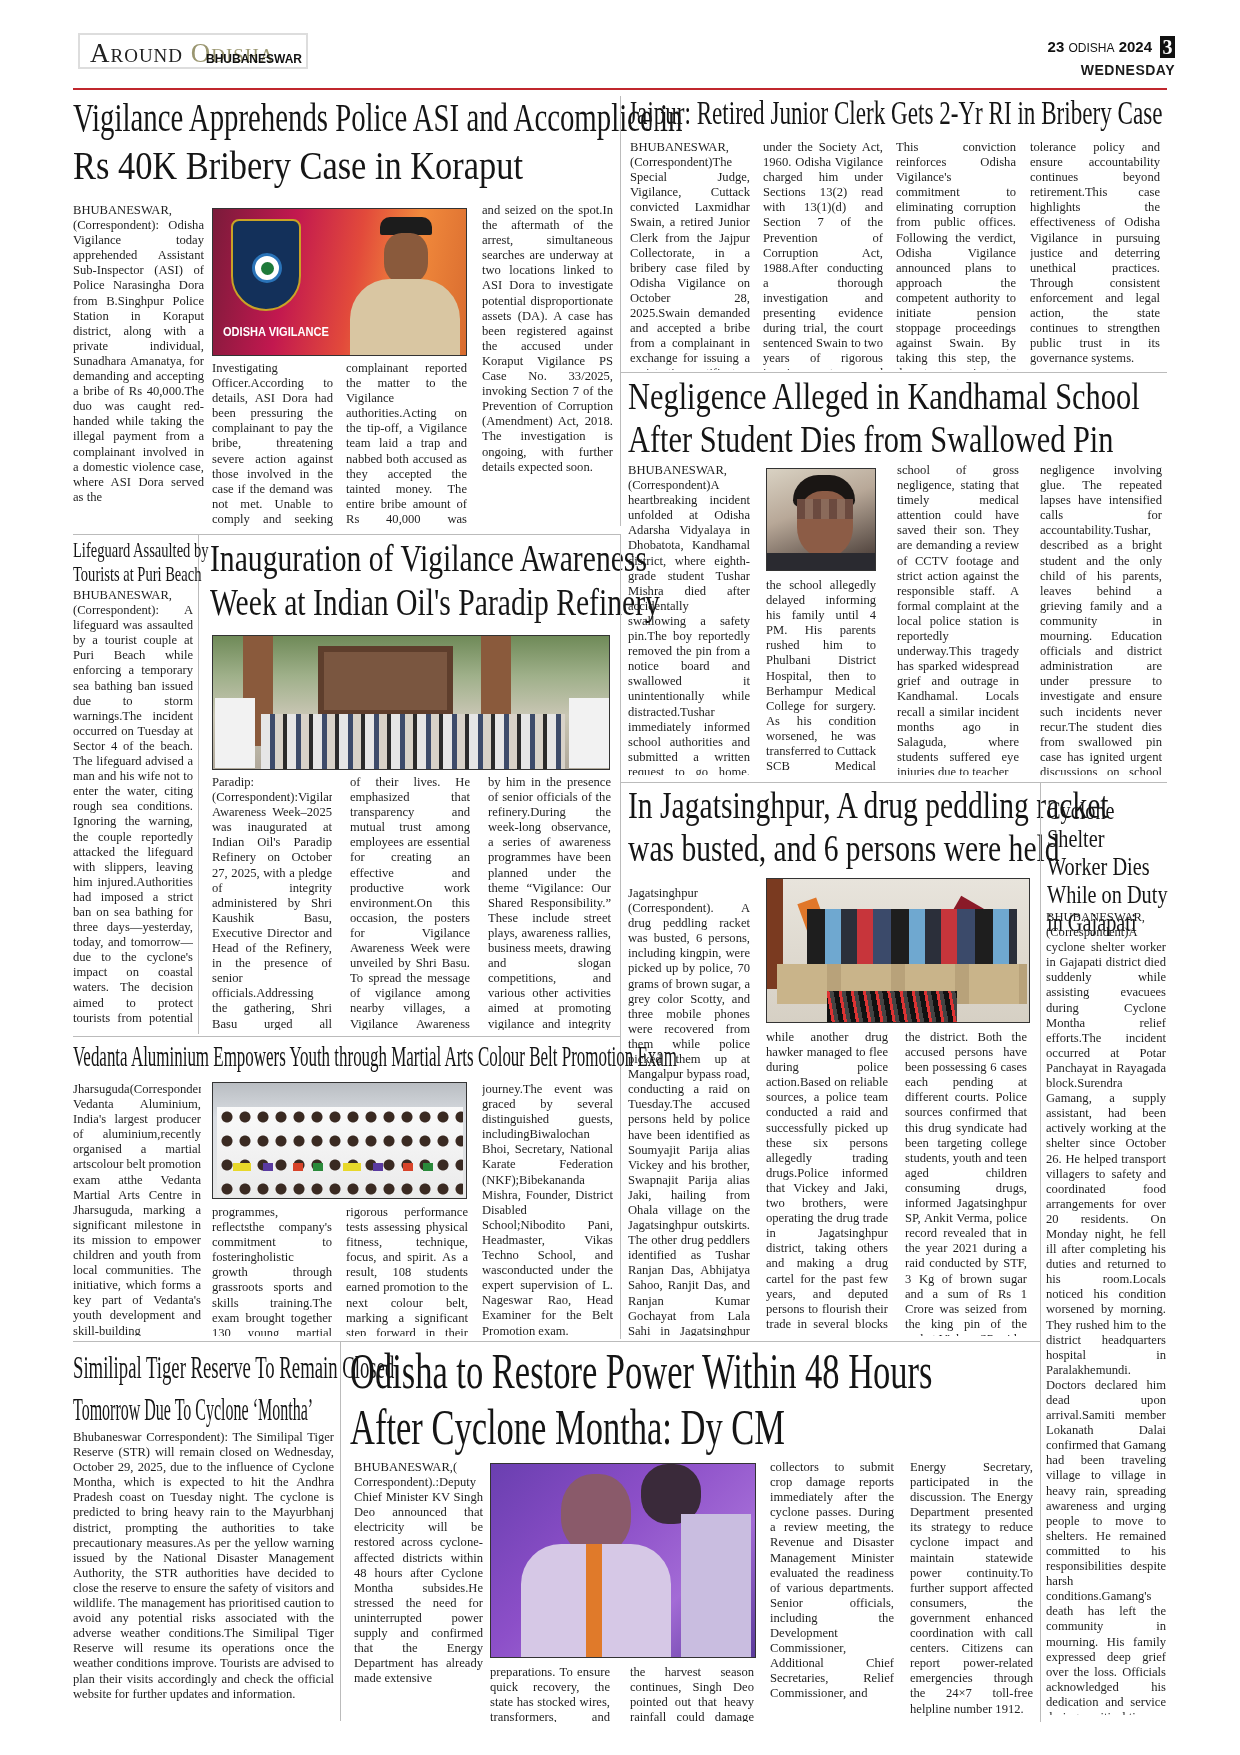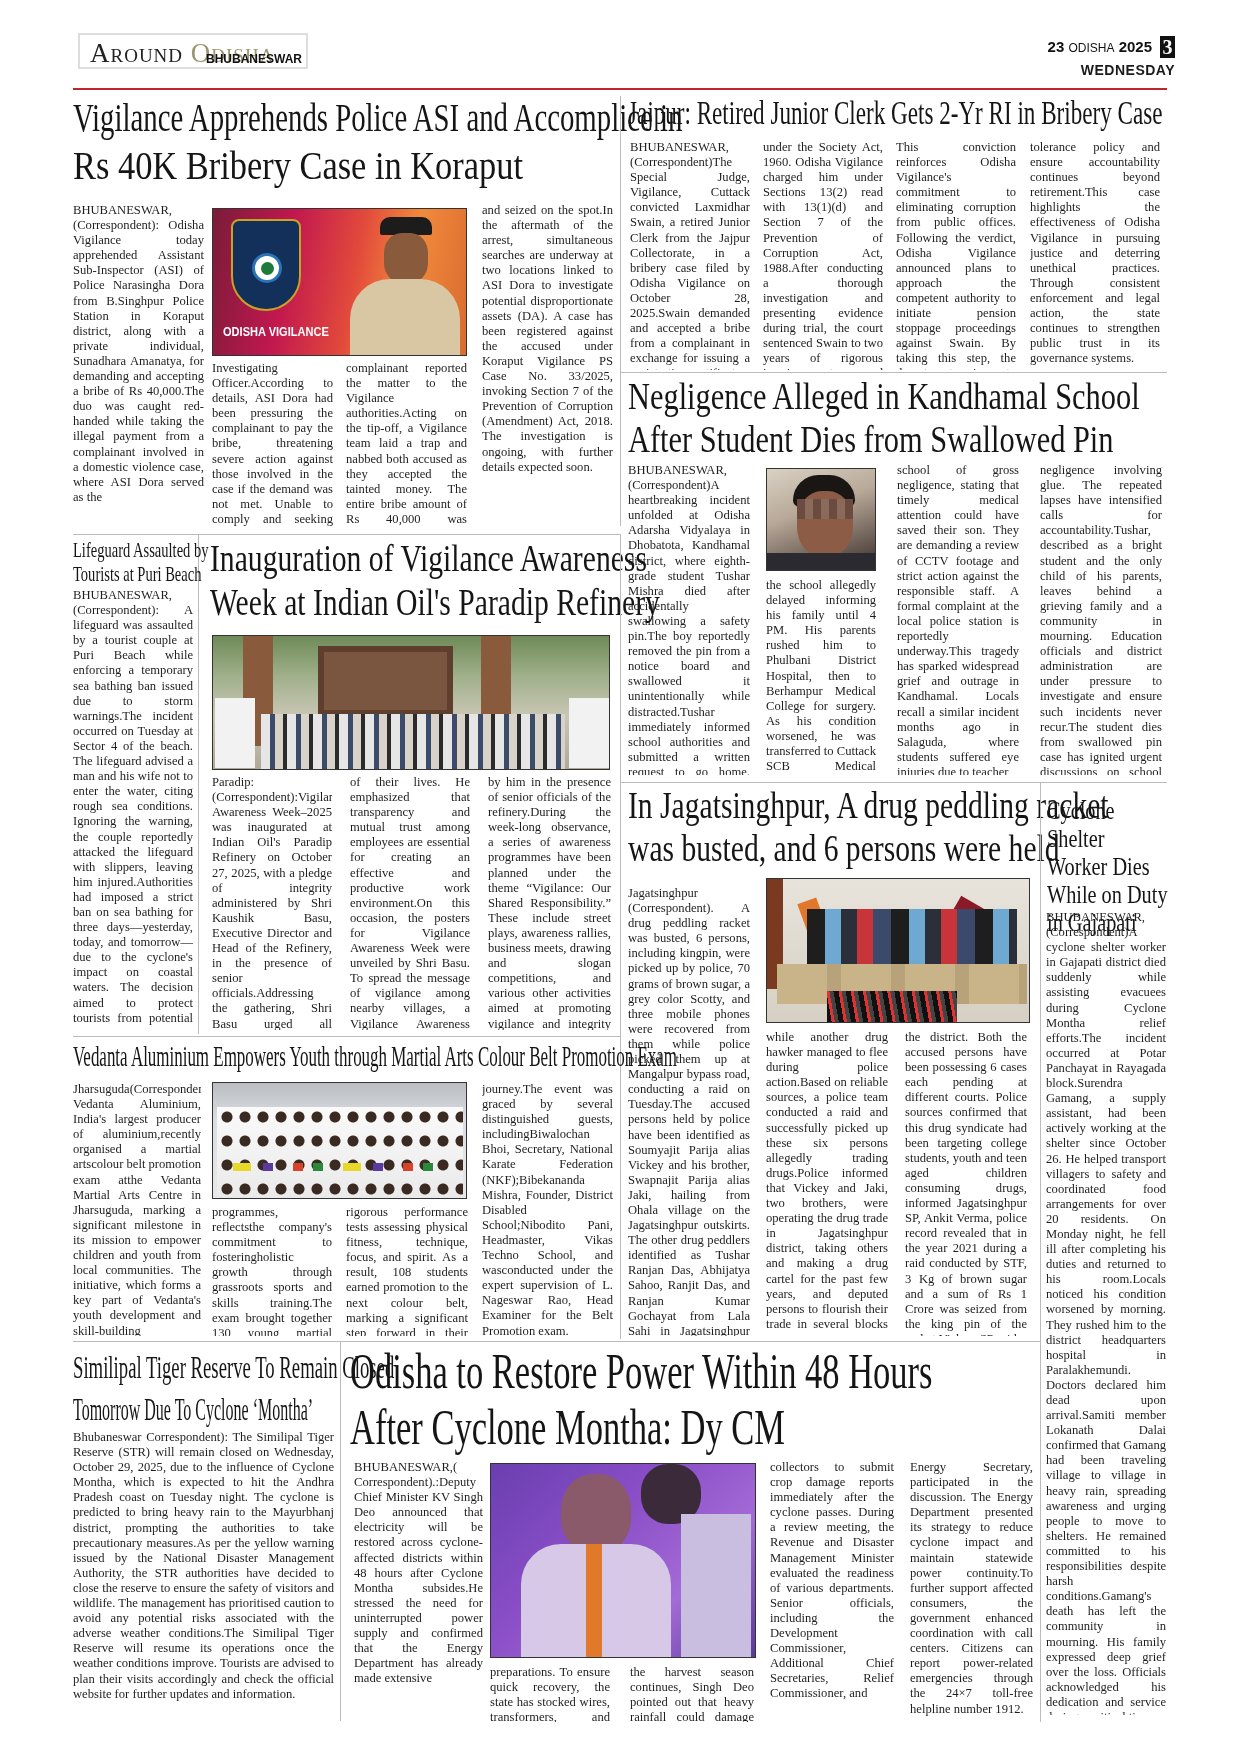--- a/index.html
+++ b/index.html
@@ -25,21 +25,21 @@
 </head>
 <body>
 
 <div class="abs masthead-logo">
   <span class="logo-around"><span>Around</span> <span class="logo-odisha">Odisha</span></span>
   <span class="logo-bbsr">BHUBANESWAR</span>
 </div>
 <div class="abs date" style="right:88px;">
   <span>23</span>
   <span class="mon">ODISHA</span>
-  <span>2025</span>
+  <span>2024</span>
 </div>
 <div class="abs pageno">3</div>
 <div class="abs dow">WEDNESDAY</div>
 <div class="abs redrule"></div>
 
 <div>
   <div class="abs hl cond" style="left:73px;top:96px;font-size:40px;">Vigilance Apprehends Police ASI and Accomplice in</div>
   <div class="abs hl" style="left:73px;top:144px;font-size:40px;transform:scaleX(0.86);">Rs 40K Bribery Case in Koraput</div>
   <div class="abs col" style="left:73px;top:203px;width:131px;height:325px;">BHUBANESWAR, (Correspondent): Odisha Vigilance today apprehended Assistant Sub-Inspector (ASI) of Police Narasingha Dora from B.Singhpur Police Station in Koraput district, along with a private individual, Sunadhara Amanatya, for demanding and accepting a bribe of Rs 40,000.The duo was caught red-handed while taking the illegal payment from a complainant involved in a domestic violence case, where ASI Dora served as the</div>
   <div class="abs photo" style="left:212px;top:208px;width:255px;height:148px;background:linear-gradient(100deg,#7a1b3a 0%,#c2184f 30%,#e24a3b 55%,#f28a3c 75%,#d86b2f 100%);">

